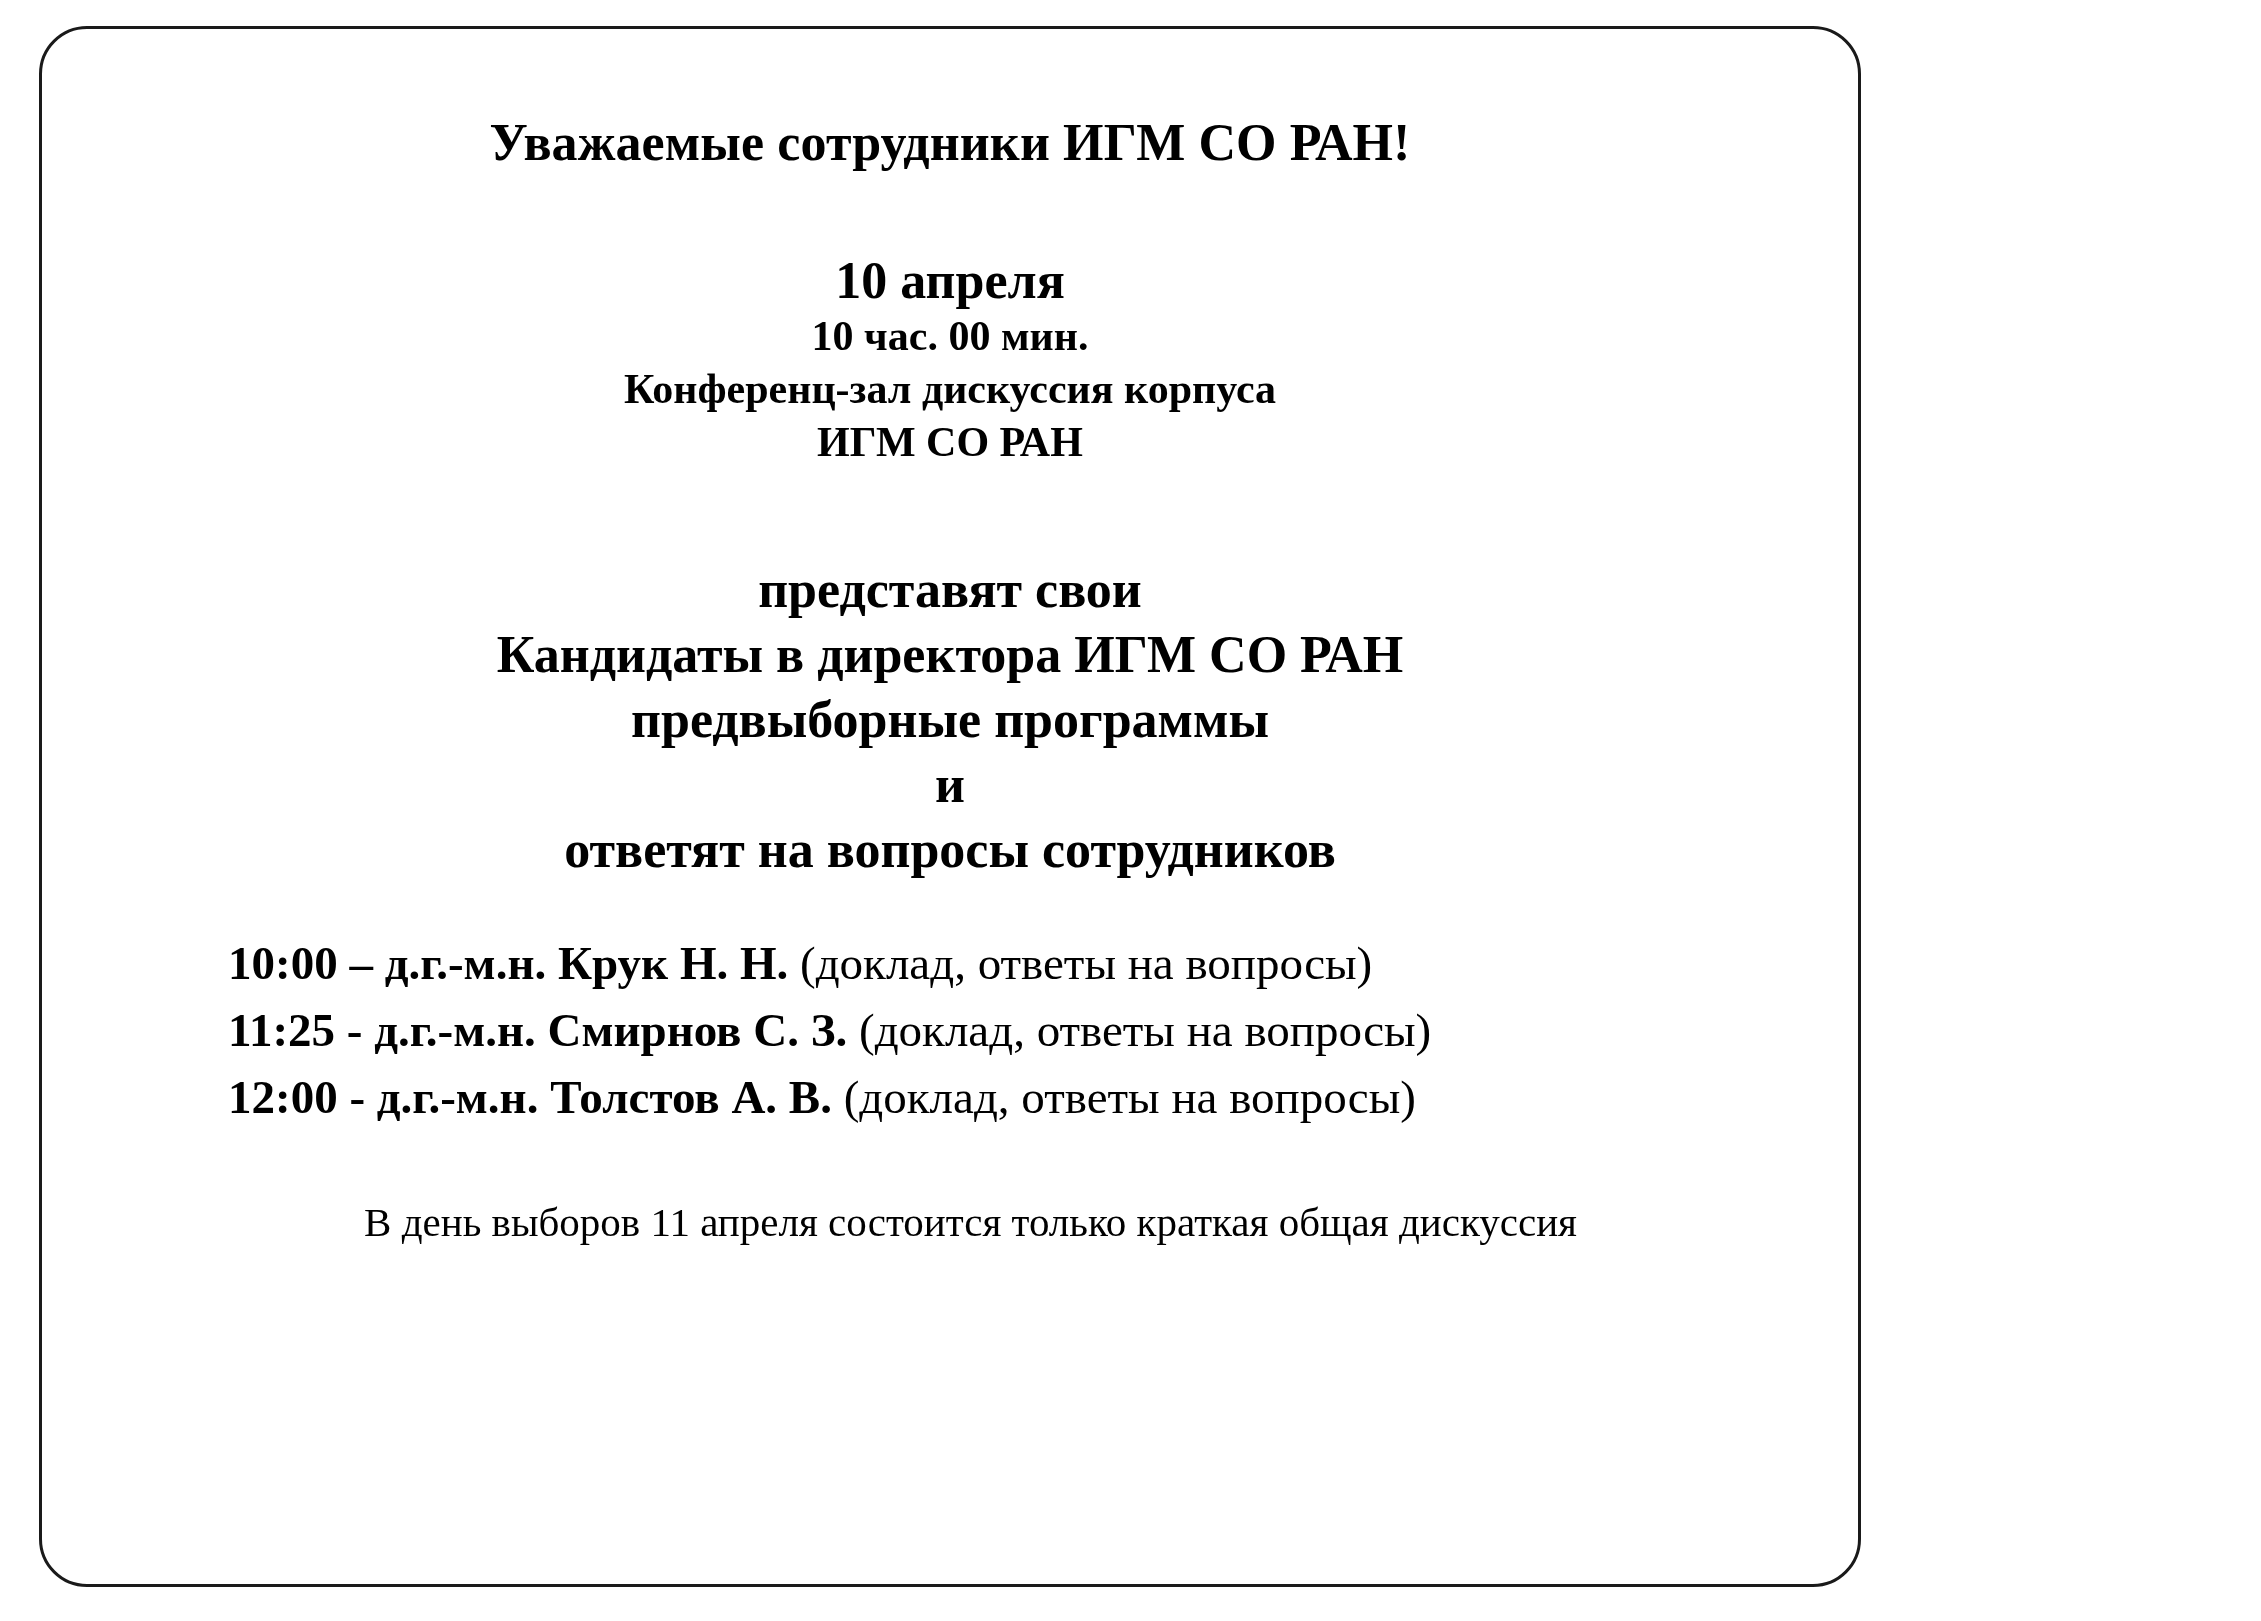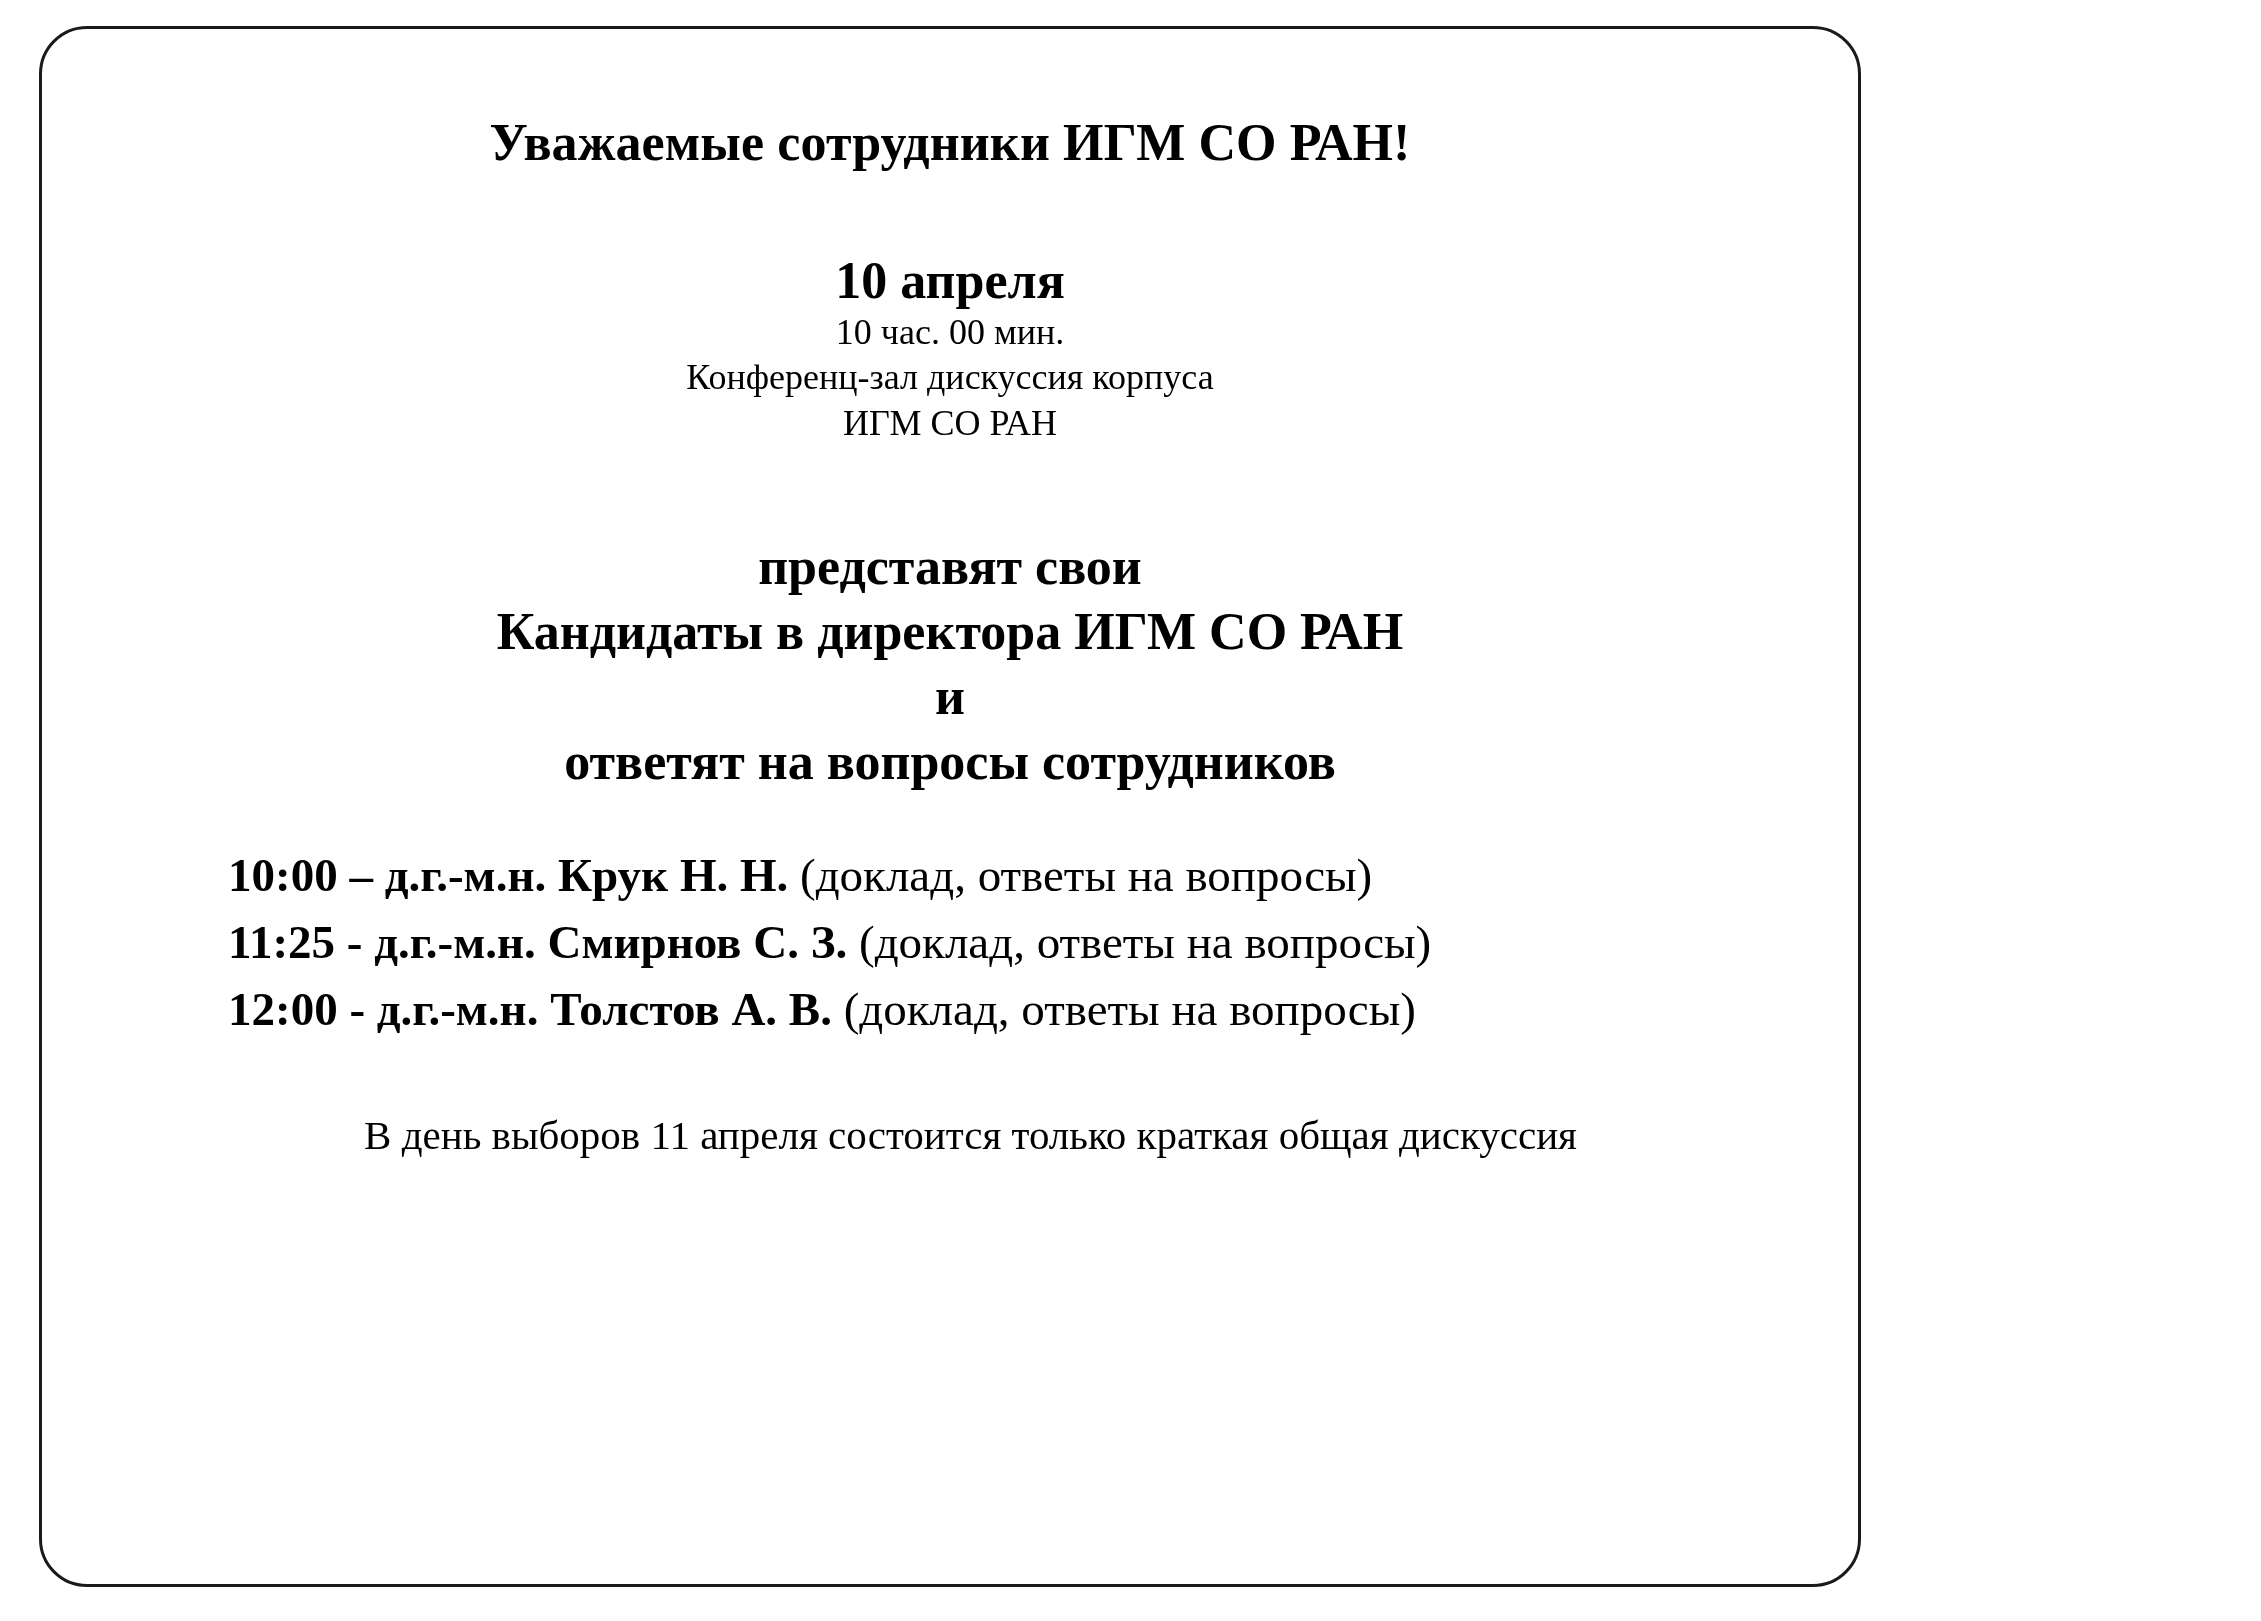--- a/index.html
+++ b/index.html
@@ -48,23 +48,23 @@
   .block-when {
     margin-top: 81px;
     text-align: center;
   }
   .when-date {
     font-weight: bold;
     font-size: 52px;
     line-height: 1.12;
   }
   .when-line {
-    font-size: 36px;
+    font-size: 42px;
     line-height: 1.26;
-    font-weight: normal;
+    font-weight: bold;
   }
 
   .block-main {
     margin-top: 88px;
     text-align: center;
     font-weight: bold;
     font-size: 52px;
     line-height: 1.25;
   }
 
@@ -98,20 +98,21 @@
     <div class="block-when">
       <div class="when-date">10 апреля</div>
       <div class="when-line">10 час. 00 мин.</div>
       <div class="when-line">Конференц-зал дискуссия корпуса</div>
       <div class="when-line">ИГМ СО РАН</div>
     </div>
 
     <div class="block-main">
       <div>представят свои</div>
       <div>Кандидаты в директора ИГМ СО РАН</div>
+      <div>предвыборные программы</div>
       <div>и</div>
       <div>ответят на вопросы сотрудников</div>
     </div>
 
     <div class="schedule">
       <div class="row">
         <span class="b">10:00 –</span>
         <span class="b">д.г.-м.н. Крук Н. Н.</span>
         <span class="n">(доклад, ответы на вопросы)</span>
       </div>

